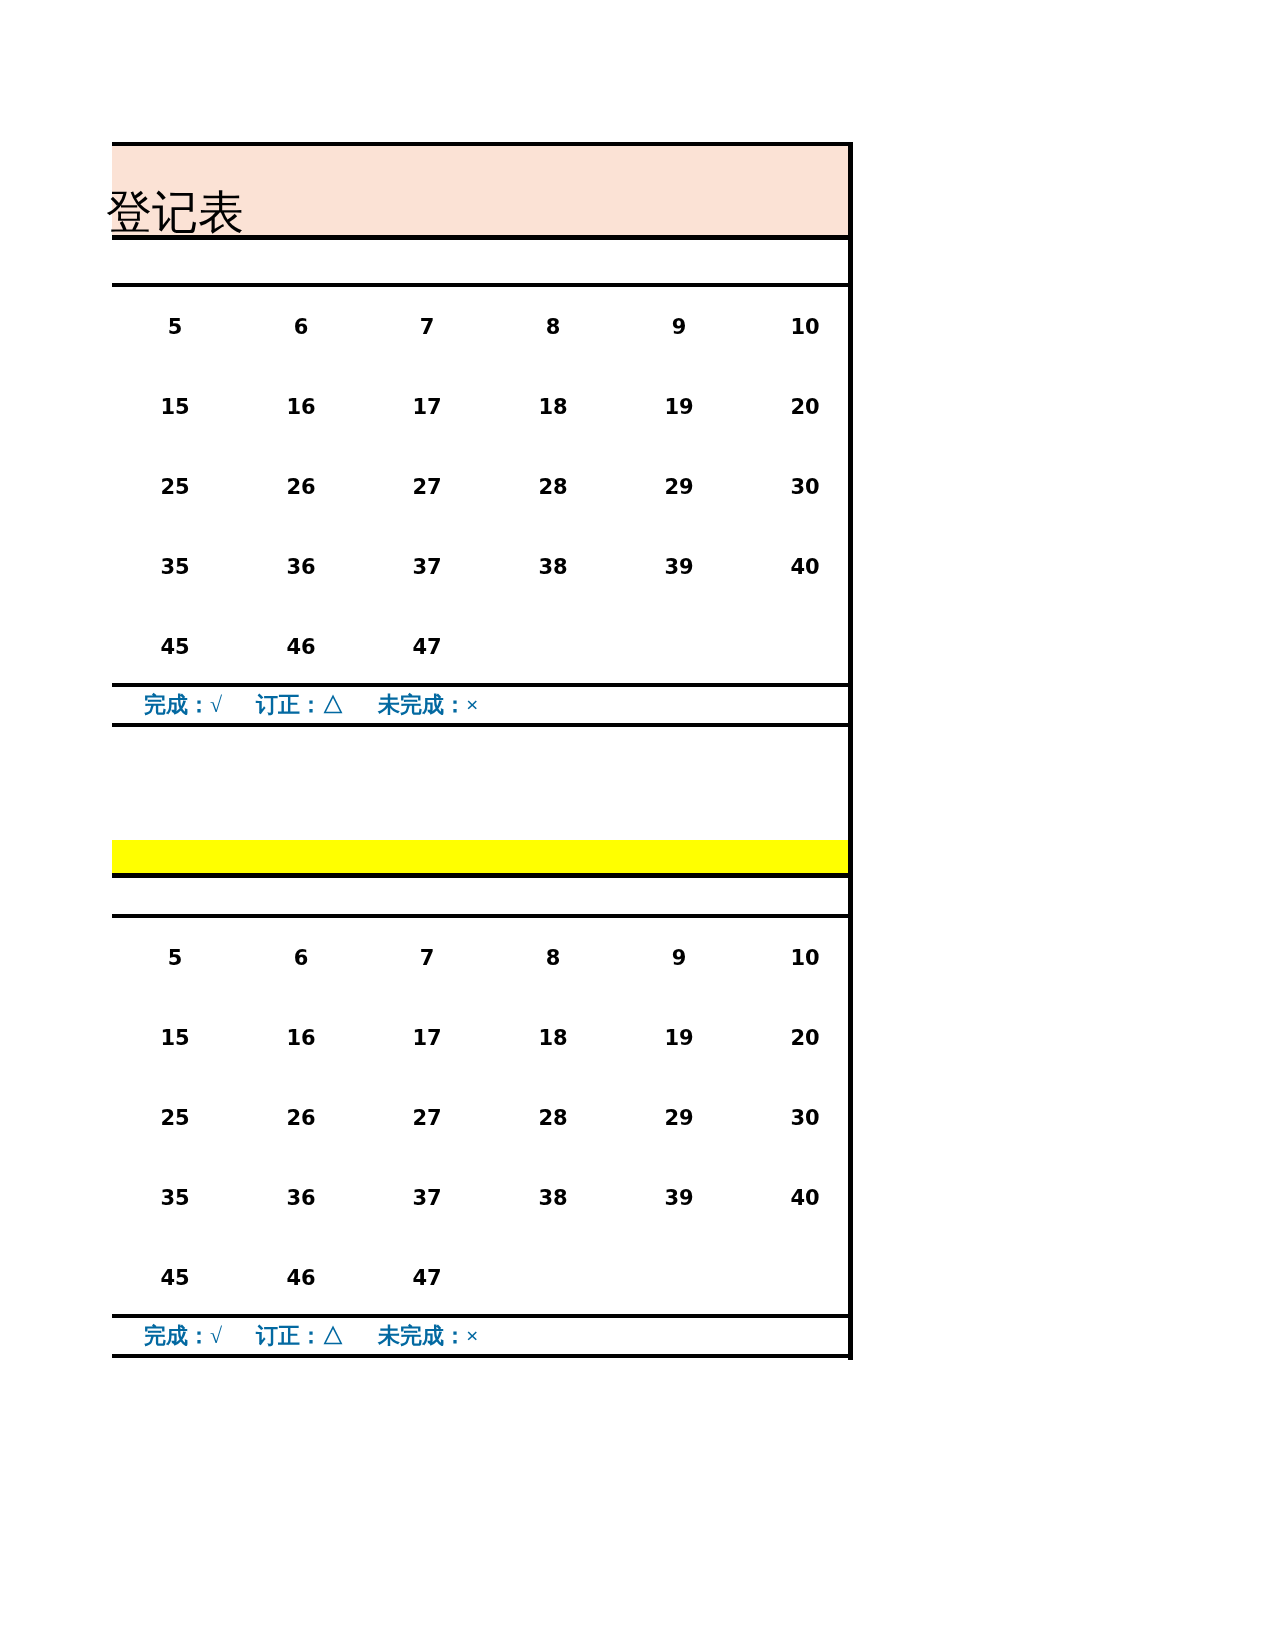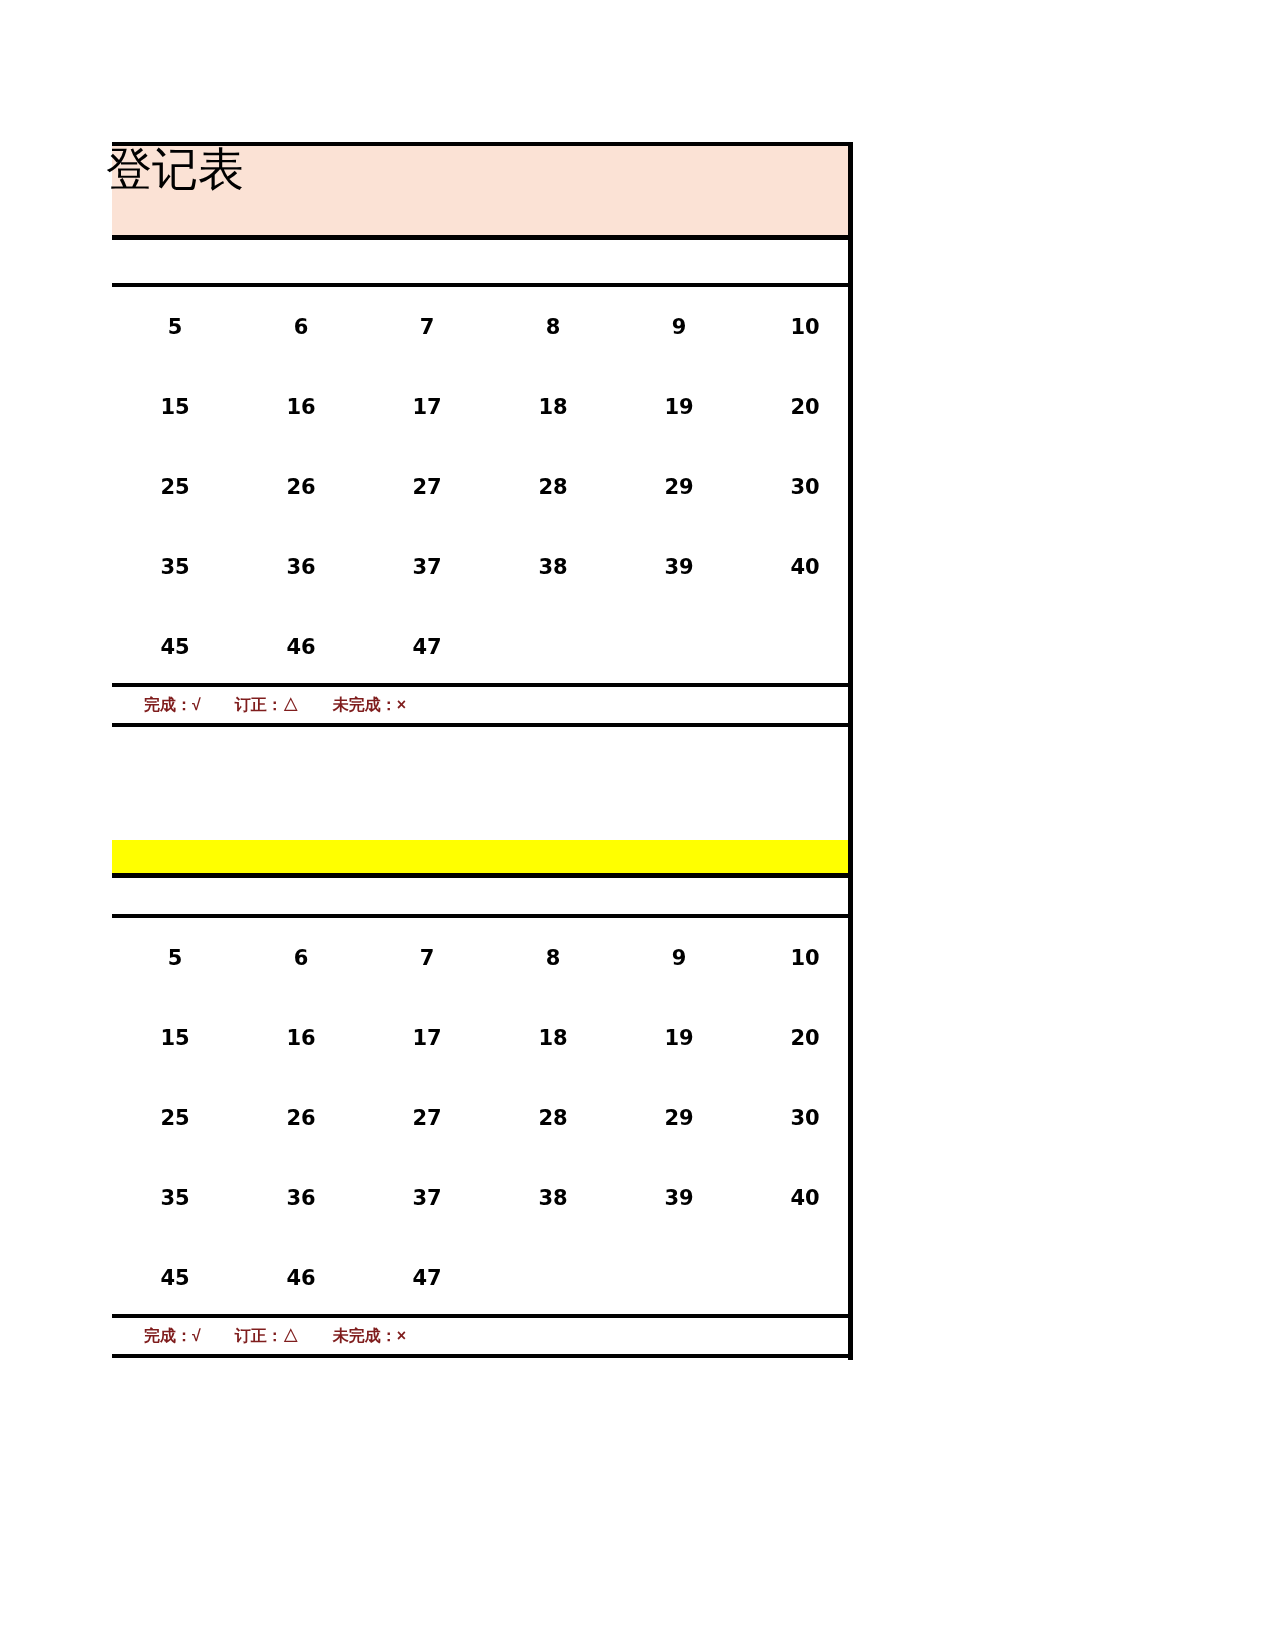--- a/index.html
+++ b/index.html
@@ -33,21 +33,21 @@
   }
 
   
   .title-row {
     background: #fbe2d5;
     height: 98px;
     border-top: 4px solid #000000;
     border-bottom: 5px solid #000000;
     box-sizing: border-box;
     display: flex;
-    align-items: flex-start;
+    align-items: flex-end;
     padding-left: 0px;
   }
   .title-text {
     font-size: 46px;
     color: #000000;
     line-height: 1;
     white-space: nowrap;
     margin-left: -6px;
     font-family: "DejaVu Sans", sans-serif;
   }
@@ -85,25 +85,25 @@
     height: 44px;
     background: #ffffff;
     border-top: 4px solid #000000;
     border-bottom: 4px solid #000000;
     box-sizing: border-box;
     display: flex;
     align-items: center;
     padding-left: 32px;
   }
   .legend-item {
-    font-size: 16px;
+    font-size: 22px;
     font-weight: bold;
-    color: #7f1d1d;
+    color: #0369a1;
     white-space: nowrap;
-    font-family: Liberation Sans, sans-serif;
+    font-family: Liberation Serif, serif;
     margin-right: 34px;
   }
 
   
   .yellow-row {
     height: 38px;
     background: #ffff00;
     border-bottom: 5px solid #000000;
     box-sizing: border-box;
   }

